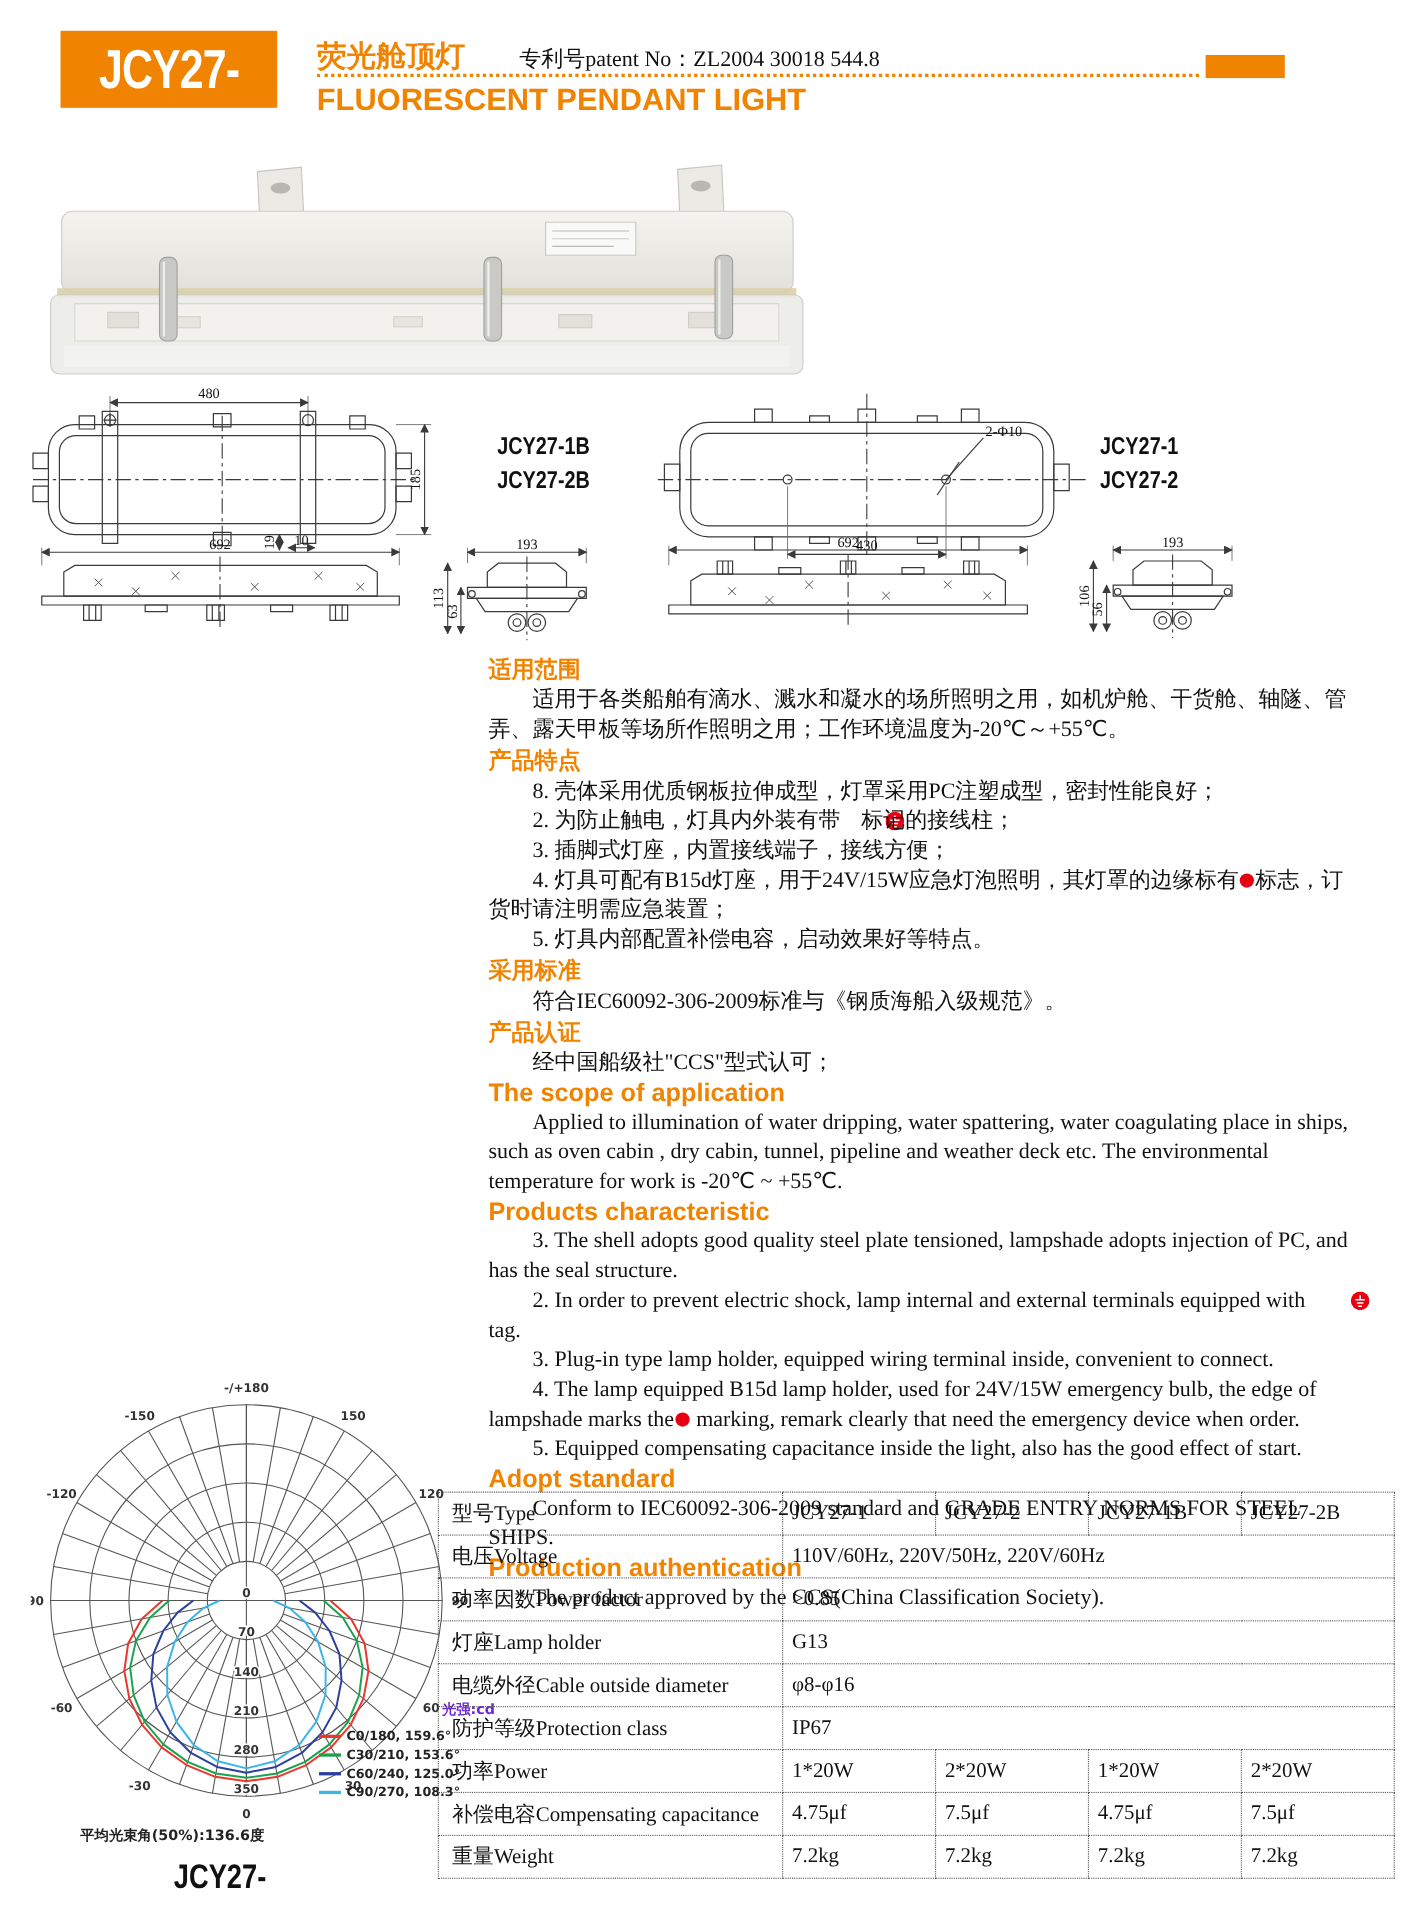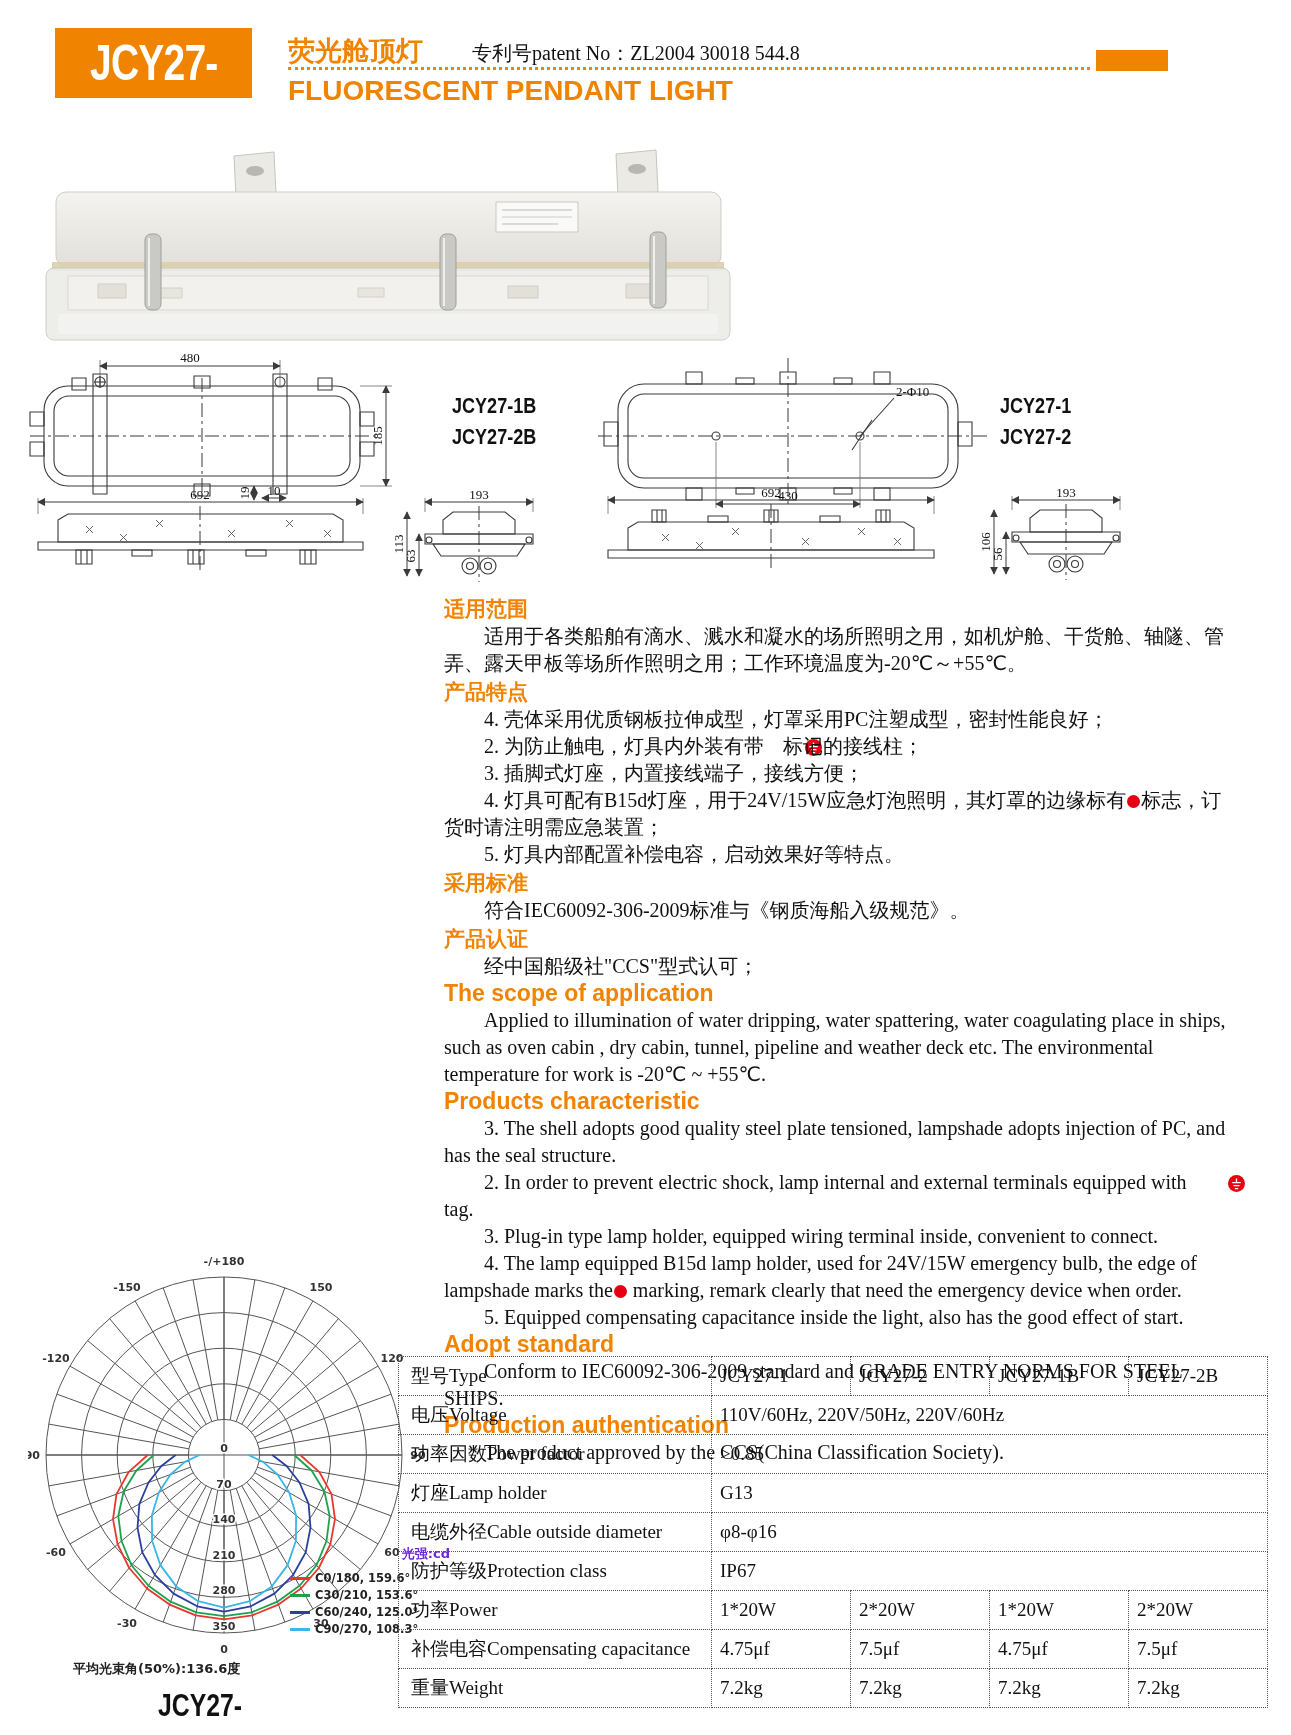--- a/index.html
+++ b/index.html
@@ -314,21 +314,21 @@
   <line class="dimln" x1="22" y1="22" x2="22" y2="86" marker-start="url(#m6)" marker-end="url(#m6)"></line>
   <text class="dim" x="18" y="54" text-anchor="middle" transform="rotate(-90 18 54)">106</text>
   <line class="dimln" x1="34" y1="44" x2="34" y2="86" marker-start="url(#m6)" marker-end="url(#m6)"></line>
   <text class="dim" x="30" y="66" text-anchor="middle" transform="rotate(-90 30 66)">56</text>
 </svg>
 
 <div id="text-col">
   <h3 class="h-cn">适用范围</h3>
   <p>适用于各类船舶有滴水、溅水和凝水的场所照明之用，如机炉舱、干货舱、轴隧、管弄、露天甲板等场所作照明之用；工作环境温度为-20℃～+55℃。</p>
   <h3 class="h-cn">产品特点</h3>
-  <p>4. 壳体采用优质钢板拉伸成型，灯罩采用PC注塑成型，密封性能良好；</p>
+  <p>8. 壳体采用优质钢板拉伸成型，灯罩采用PC注塑成型，密封性能良好；</p>
   <p>
     <span>2. 为防止触电，灯具内外装有带</span><span class="earth-icon"><svg viewBox="0 0 20 20" width="17" height="17">
           <circle cx="10" cy="10" r="10" fill="var(--mark-red)"></circle>
           <path d="M10 4v5M5 9h10M6.5 12.5h7M8 16h4" stroke="#fff" stroke-width="1.6" fill="none"></path>
         </svg></span><span>标记的接线柱；</span>
   </p>
   <p>3. 插脚式灯座，内置接线端子，接线方便；</p>
   <p>
     <span>4. 灯具可配有B15d灯座，用于24V/15W应急灯泡照明，其灯罩的边缘标有</span><span class="dot-icon"></span><span>标志，订货时请注明需应急装置；</span>
   </p>

